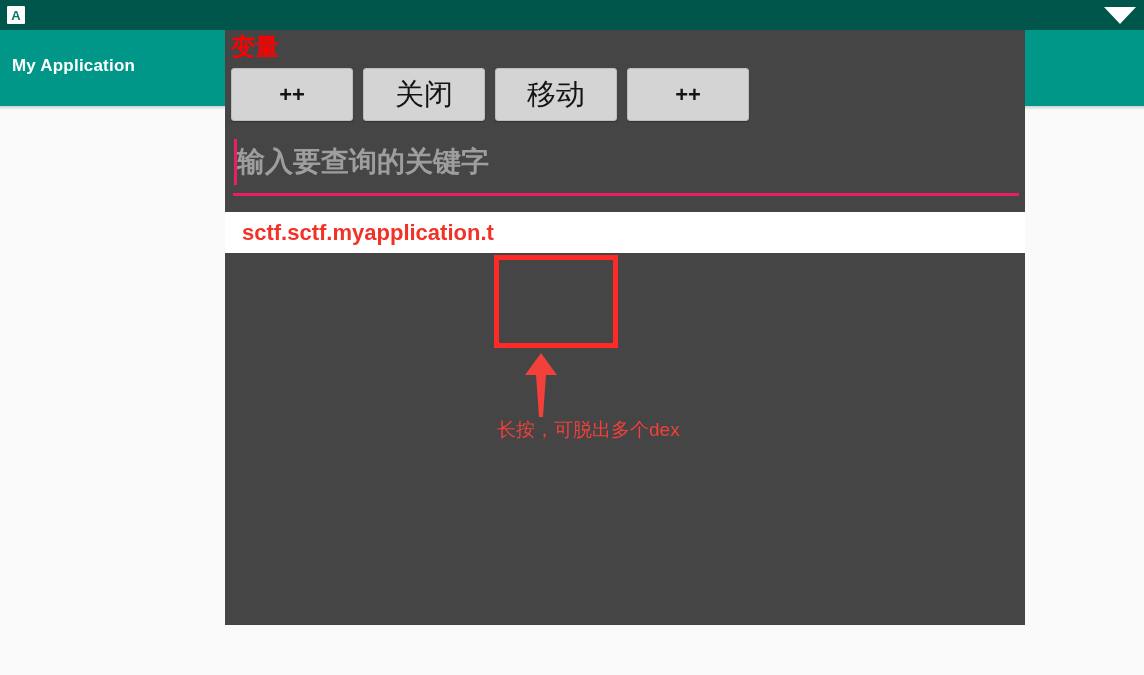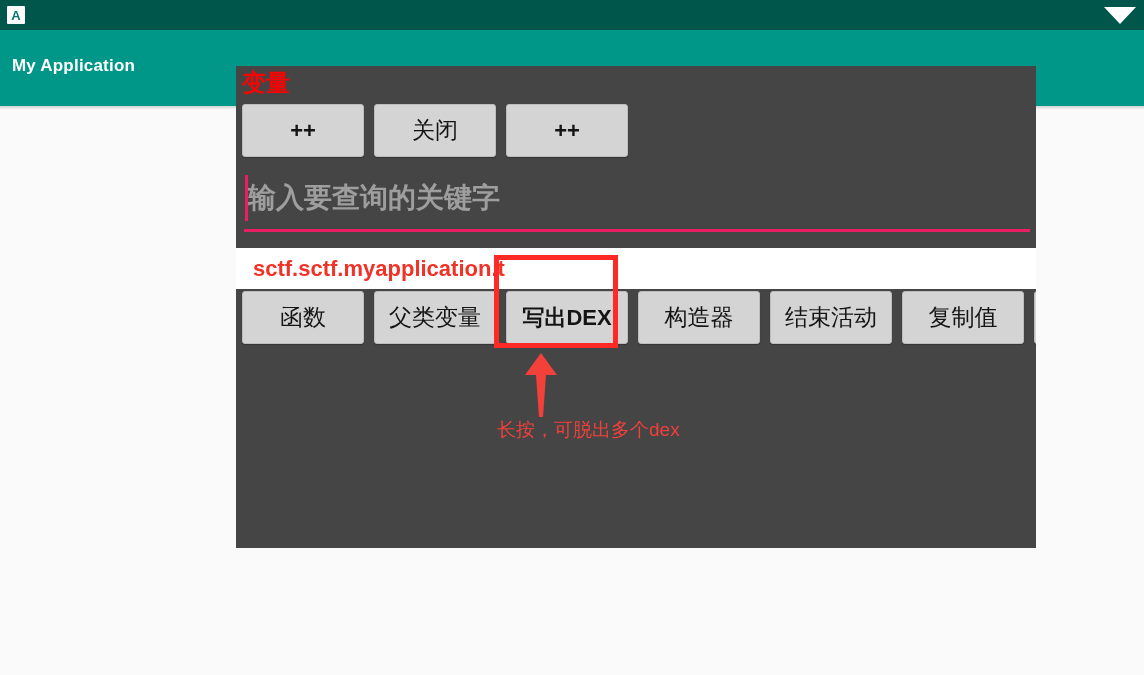--- a/index.html
+++ b/index.html
@@ -72,27 +72,26 @@
     left: 0; top: 106px;
     width: 1144px;
     height: 4px;
     background: linear-gradient(to bottom, rgba(0,0,0,0.16), rgba(0,0,0,0));
     z-index: 1;
   }
 
   
   #overlay-panel {
     position: absolute;
-    left: 236px; top: 30px;
+    left: 225px; top: 30px;
     width: 800px;
-    height: 482px;
+    height: 595px;
     background: #454545;
     z-index: 10;
     overflow: hidden;
-    margin-top: 36px;
   }
 
   #section-label {
     position: absolute;
     left: 6px; top: 4px;
     color: #FF0000;
     font-size: 24px;
     font-weight: bold;
     line-height: 1.1;
     white-space: nowrap;
@@ -122,21 +121,21 @@
     justify-content: center;
     font-size: 22px;
     color: #141414;
     font-weight: bold;
     white-space: nowrap;
     padding: 0 10px;
     flex: 0 0 auto;
     box-shadow: 0 1px 1px rgba(0,0,0,0.25);
     font-family: "Liberation Sans", "DejaVu Sans", sans-serif;
   }
-  .panel-btn.cjk { font-weight: normal; font-size: 23px; }
+  .panel-btn.cjk { font-weight: normal; font-size: 29px; }
 
   
   #search-wrap {
     position: absolute;
     left: 6px; top: 105px;
     width: 788px;
     height: 66px;
   }
   #search-input {
     position: absolute;
@@ -229,42 +228,34 @@
 </div>
 <div id="app-bar-shadow"></div>
 
 <div id="overlay-panel">
 
   <div id="section-label">变量</div>
 
   <div class="btn-row" id="btn-row-top">
     <div class="panel-btn">++</div>
     <div class="panel-btn cjk">关闭</div>
+    <div class="panel-btn cjk">移动</div>
     <div class="panel-btn">++</div>
   </div>
 
   <div id="search-wrap">
     <div id="search-cursor"></div>
     <input id="search-input" type="text" placeholder="输入要查询的关键字" style="">
     <div id="search-underline"></div>
   </div>
 
   <div id="result-row">
     <span id="result-text">sctf.sctf.myapplication.t</span>
   </div>
 
-  <div class="btn-row" id="btn-row-bottom">
-    <div class="panel-btn cjk">函数</div>
-    <div class="panel-btn cjk">父类变量</div>
-    <div class="panel-btn">写出DEX</div>
-    <div class="panel-btn cjk">构造器</div>
-    <div class="panel-btn cjk">结束活动</div>
-    <div class="panel-btn cjk">复制值</div>
-    <div class="panel-btn"></div>
-  </div>
 
 </div>
 
 <div id="annotation-layer">
   <div id="highlight-box"></div>
   <svg id="callout-arrow" viewBox="0 0 34 64">
     <polygon points="17,0 33,22 22,22 19,64 15,64 12,22 1,22" fill="#F2403A"></polygon>
   </svg>
   <div id="annotation-text">
     <span class="line">长按，可脱出多个dex</span>

